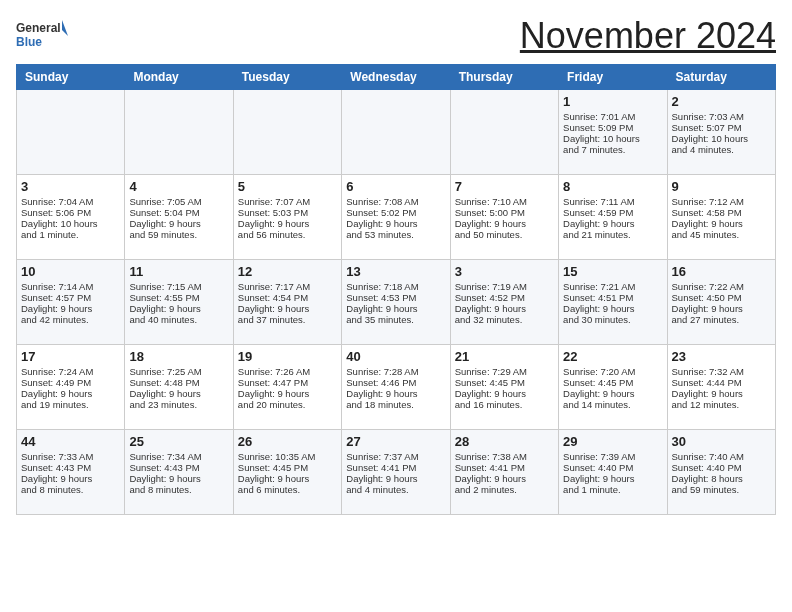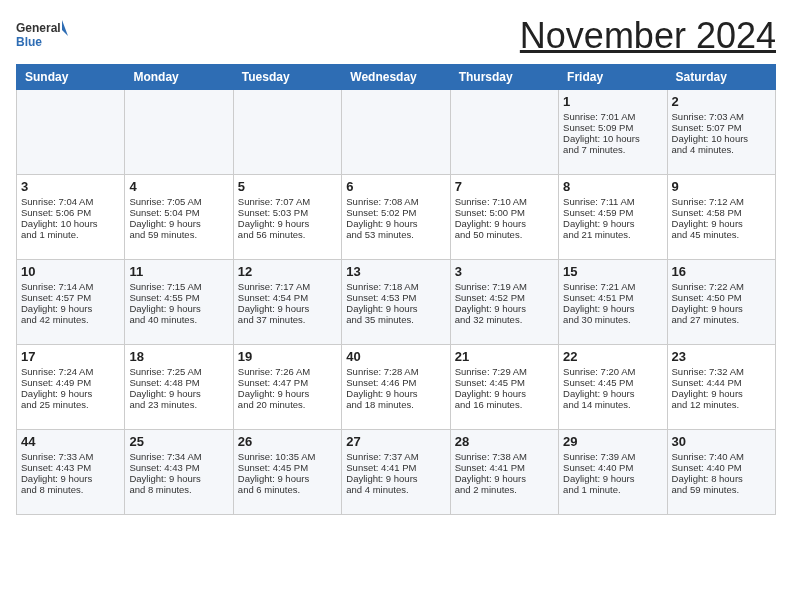--- a/index.html
+++ b/index.html
@@ -226,21 +226,21 @@
           <div>Daylight: 9 hours</div>
           <div>and 27 minutes.</div>
         </td>
       </tr>
       <tr>
         <td>
           <span class="day-num">17</span>
           <div>Sunrise: 7:24 AM</div>
           <div>Sunset: 4:49 PM</div>
           <div>Daylight: 9 hours</div>
-          <div>and 25 minutes.</div>
+          <div>and 19 minutes.</div>
         </td>
         <td>
           <span class="day-num">18</span>
           <div>Sunrise: 7:25 AM</div>
           <div>Sunset: 4:48 PM</div>
           <div>Daylight: 9 hours</div>
           <div>and 23 minutes.</div>
         </td>
         <td>
           <span class="day-num">19</span>

